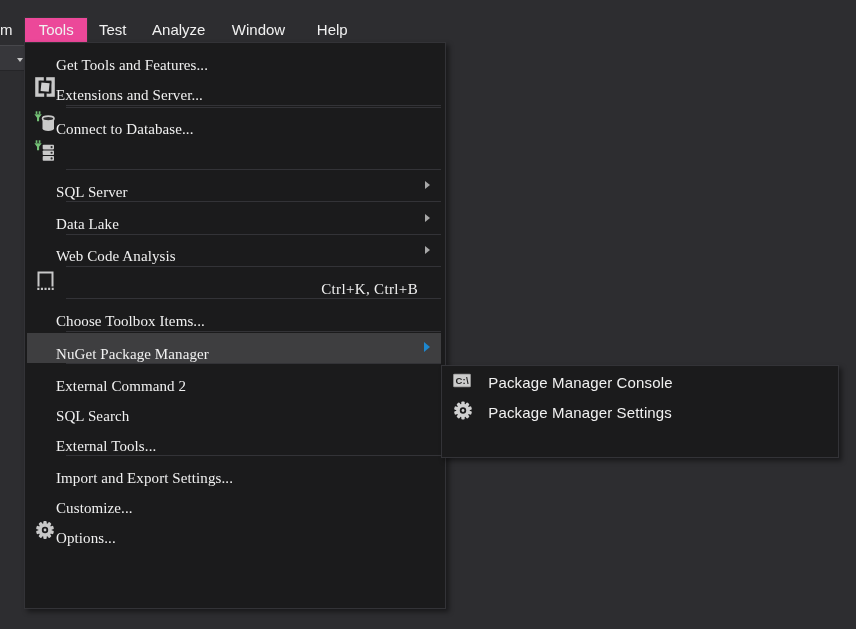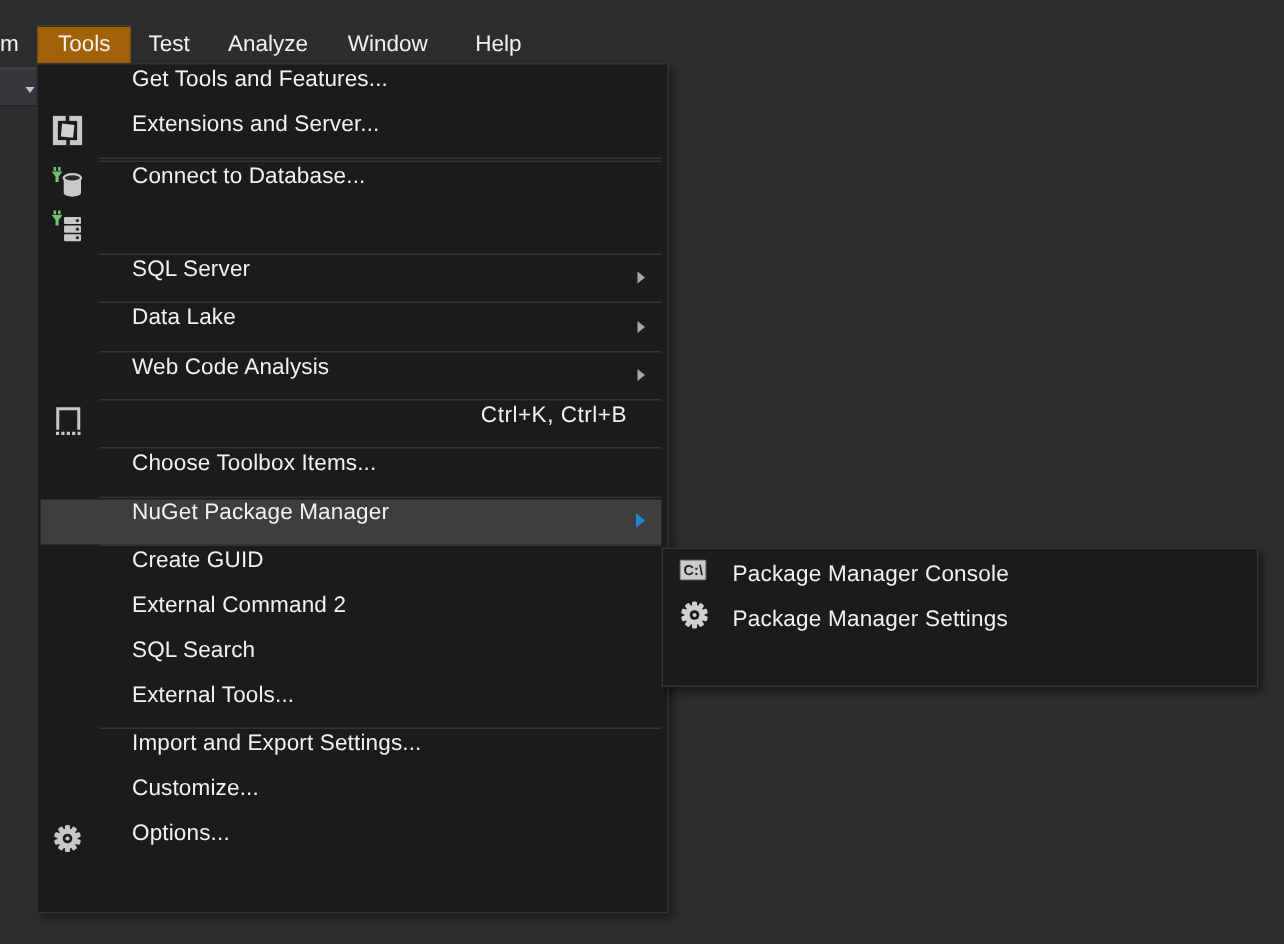--- a/index.html
+++ b/index.html
@@ -3,31 +3,31 @@
 <meta charset="utf-8">
 <style>
   * { margin:0; padding:0; box-sizing:border-box; }
   html,body { width:856px; height:629px; background:#2d2d30; overflow:hidden;
     font-family:"Liberation Sans", sans-serif; }
   body { position:relative; color:#f1f1f1; }
   .menubar { position:absolute; left:0; top:17px; height:24.6px; display:flex;
     font-size:15px; align-items:stretch; }
   .menubar .it { padding:0 13.3px; display:flex; align-items:center; }
   .menubar .mfrag { width:24.4px; padding:0; display:flex; align-items:center; }
-  .menubar .active { background:#a16207; border:1px solid #333337; border-bottom:none; }
+  .menubar .active { background:#ec4899; border:1px solid #333337; border-bottom:none; }
   .combo { position:absolute; left:-6px; top:44.7px; width:30px; height:26.5px;
     background:#37373b; border-top:1.2px solid #47474b; border-bottom:1.2px solid #252528; }
   .combo .ca { position:absolute; right:1.4px; top:12px; width:0; height:0;
     border-left:3.7px solid transparent; border-right:3.7px solid transparent;
     border-top:4.4px solid #c5c5c5; }
   .menu { position:absolute; left:24px; top:41.6px; width:422px; height:567.9px;
     background:#1b1b1c; border:1px solid #333337; padding-top:1.9px;
     box-shadow:3px 3px 5px rgba(0,0,0,0.45); }
-  .mi { position:relative; height:29.81px; display:flex; align-items:flex-start;
-    padding-left:63px; font-size:15px; white-space:nowrap; letter-spacing:0.1px; }
+  .mi { position:relative; height:29.81px; display:flex; align-items:flex-end;
+    padding-left:31px; font-size:15px; white-space:nowrap; letter-spacing:0.1px;font-family:Liberation Serif, serif; }
   .t { position:relative; z-index:2; }
   .sep { height:1px; background:#333337; margin:0.6px 4.5px 1px 41.4px; }
   .sc { position:absolute; right:27px; z-index:2; left:auto; letter-spacing:0.35px; }
   .arr { position:absolute; right:15.5px; top:50%; margin-top:-4.5px; width:0; height:0;
     border-top:4.5px solid transparent; border-bottom:4.5px solid transparent;
     border-left:5.5px solid #a8a8a8; z-index:2; }
   .arrb { position:absolute; right:15.3px; top:50%; margin-top:-5.3px; width:0; height:0;
     border-top:5.3px solid transparent; border-bottom:5.3px solid transparent;
     border-left:6px solid #1e87ce; z-index:2; }
   .hl::before { content:""; position:absolute; left:2.3px; right:3.8px; top:0; bottom:0;
@@ -131,23 +131,20 @@
     <div class="mi">
       <span class="t">Choose Toolbox Items...</span>
     </div>
     <div class="sep"></div>
     <div class="mi hl">
       <span class="t">NuGet Package Manager</span>
       <span class="arrb"></span>
     </div>
     <div class="sep"></div>
     <div class="mi">
-      <span class="t">Create GUID</span>
-    </div>
-    <div class="mi">
       <span class="t">External Command 2</span>
     </div>
     <div class="mi">
       <span class="t">SQL Search</span>
     </div>
     <div class="mi">
       <span class="t">External Tools...</span>
     </div>
     <div class="sep"></div>
     <div class="mi">

